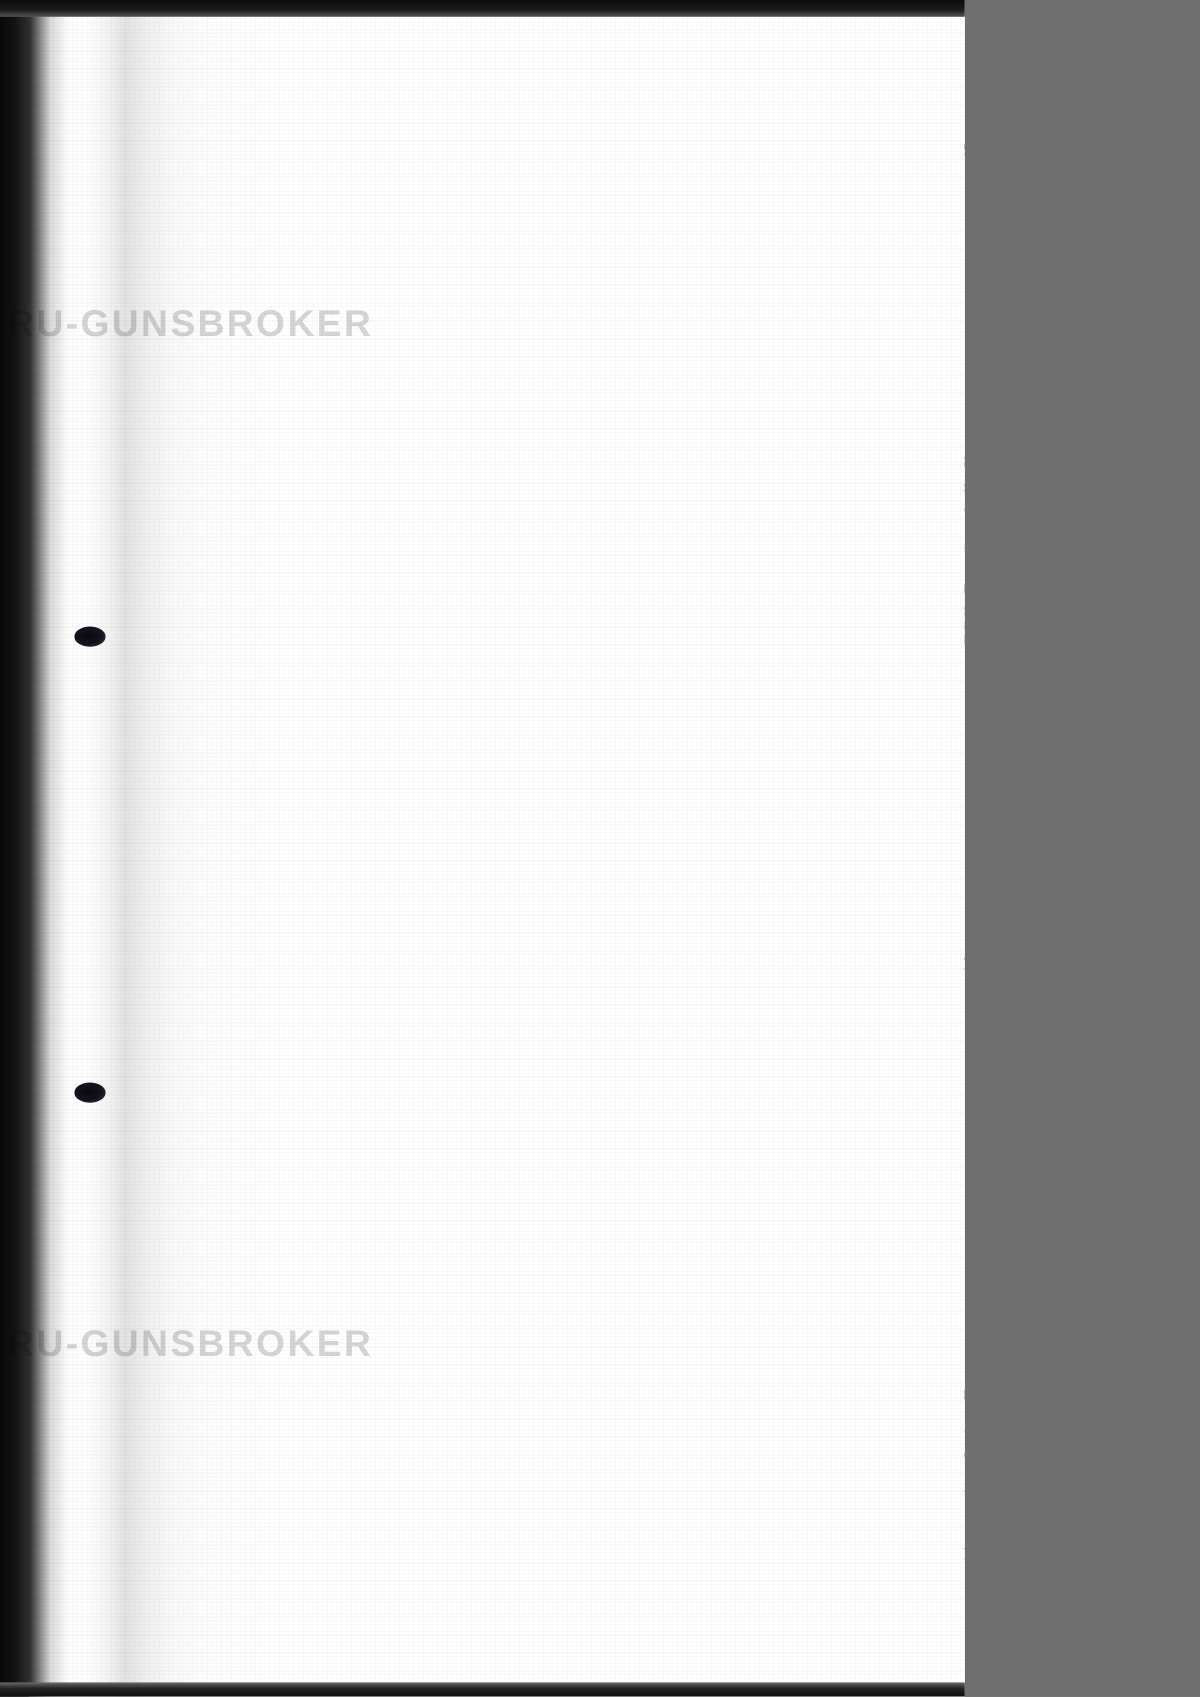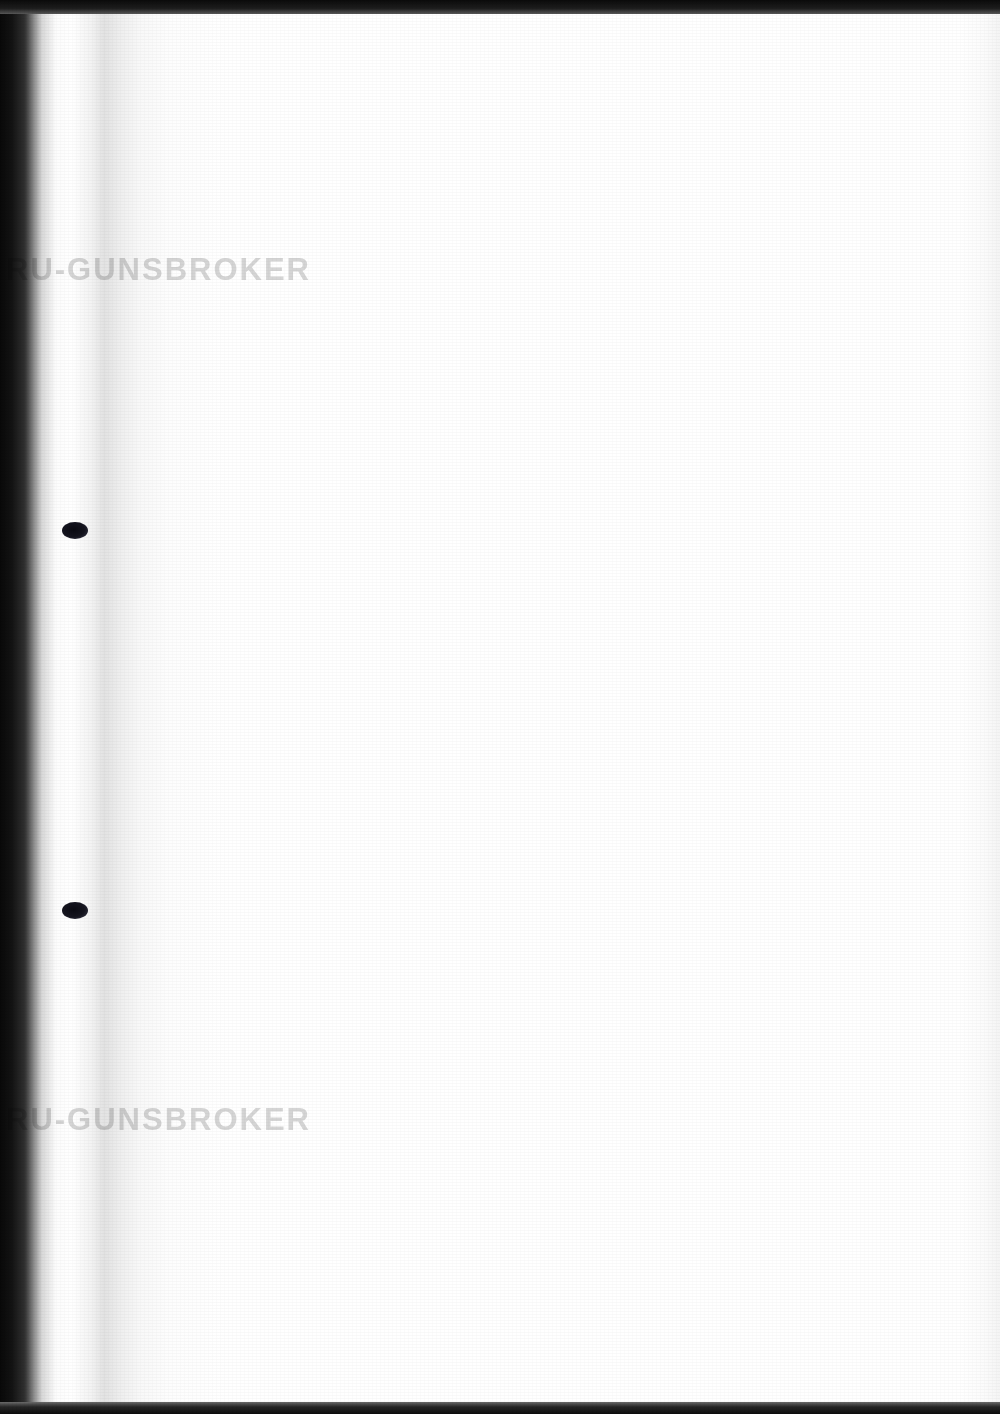--- a/index.html
+++ b/index.html
@@ -2,21 +2,21 @@
 <html lang="ru"><head>
 <meta charset="utf-8">
 <style>
   html, body {
     margin: 0;
     padding: 0;
     background: #6f6f6f;
   }
   .page {
     position: relative;
-    width: 1000px;
+    width: 804px;
     height: 1414px;
     overflow: hidden;
     background: #ffffff;
     font-family: "Liberation Serif", "DejaVu Serif", serif;
     color: #101010;
   }
 
   
   .scan-surface {
     position: absolute;

